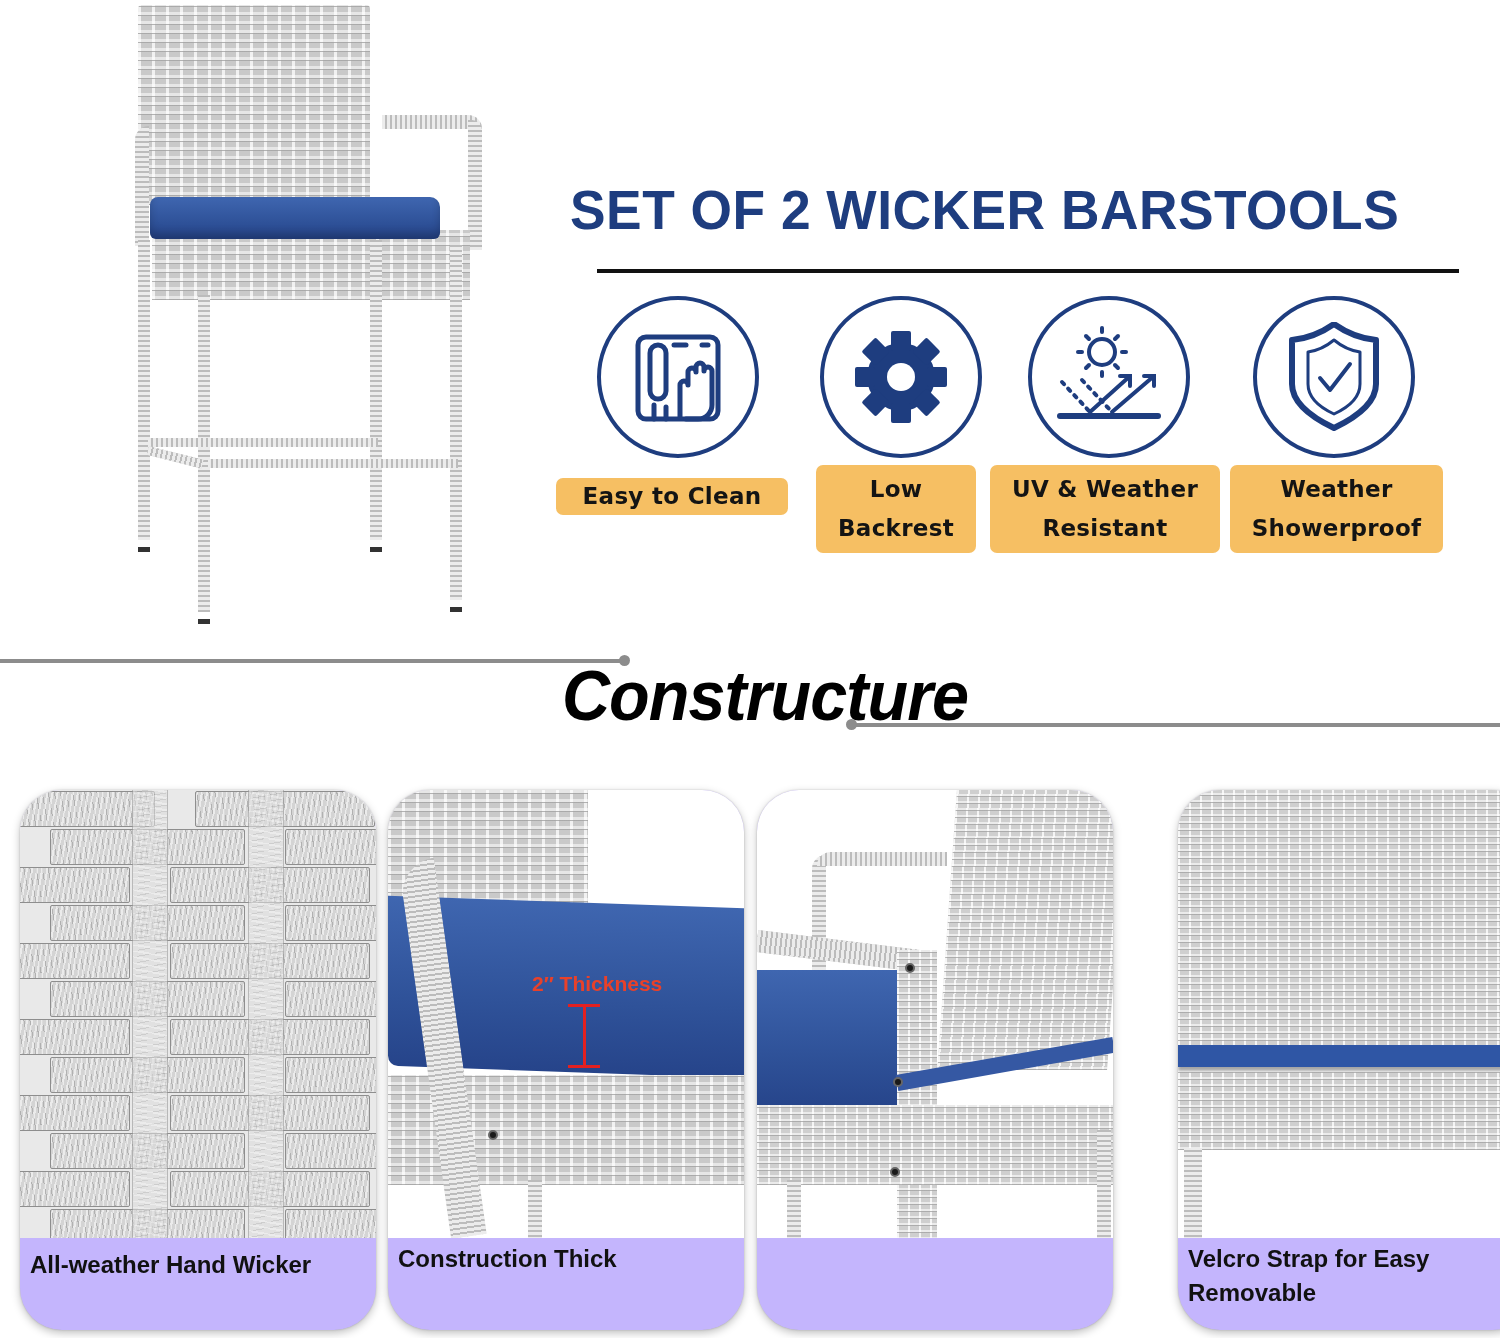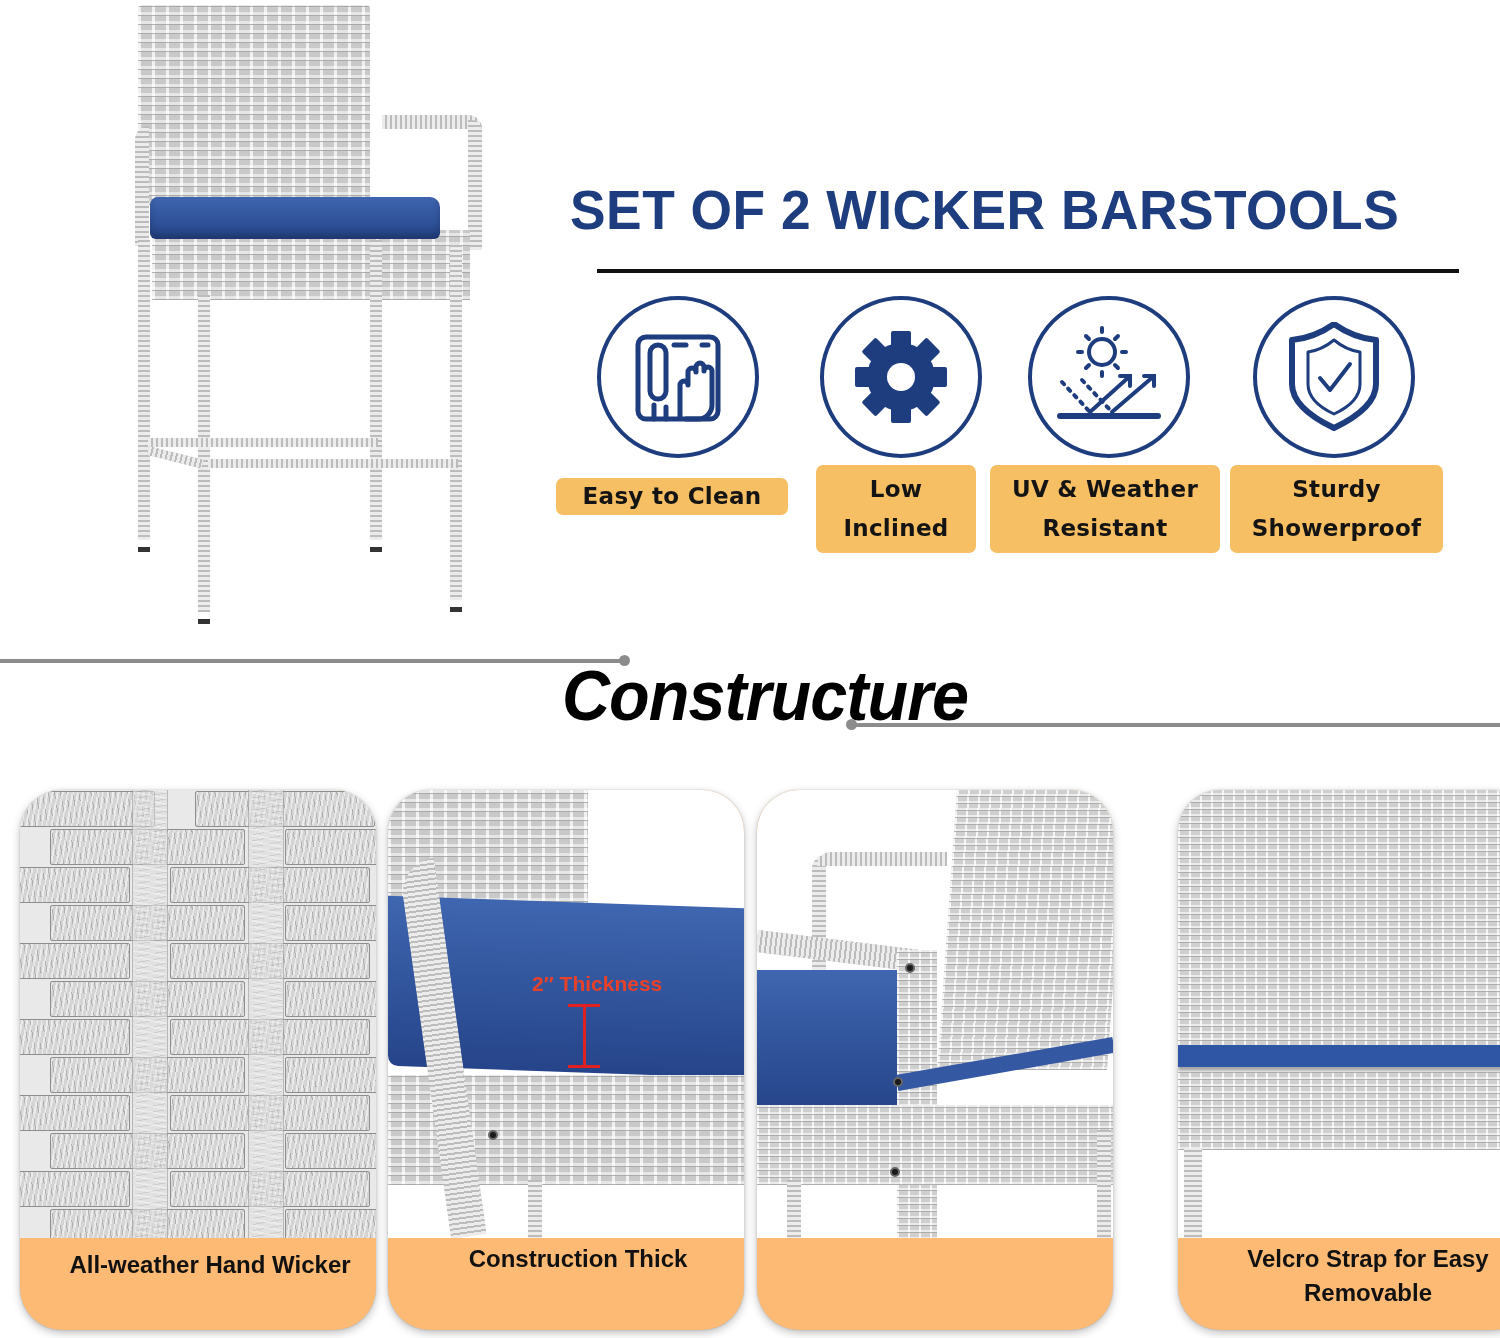--- a/index.html
+++ b/index.html
@@ -70,29 +70,28 @@
   .rule-dot { position: absolute; width: 11px; height: 11px; border-radius: 50%; background: #8c8c8c; }
   #section-title {
     position: absolute; left: 562px; top: 656px; font-family: "Liberation Sans", sans-serif;
     font-weight: 700; font-style: italic; font-size: 70px; color: #000; letter-spacing: -1px;
     transform: scaleX(0.95); transform-origin: left top;
   }
 
   
   .card {
     position: absolute; top: 790px; width: 356px; height: 540px; border-radius: 42px;
-    background: #fdba74; overflow: hidden;
+    background: #c4b5fd; overflow: hidden;
     box-shadow: 0 3px 8px rgba(0,0,0,0.25), 0 0 2px rgba(0,0,0,0.2);
   }
   .card-photo { position: absolute; left: 0; top: 0; width: 100%; height: 448px; overflow: hidden; background: #fff; }
   .card-caption {
-    position: absolute; left: 0; top: 452px; width: 100%; text-align: center;
+    position: absolute; left: 0; top: 452px; width: 100%; text-align: left;
     font-family: "Liberation Sans", sans-serif; font-weight: 700; font-size: 24px; color: #111; line-height: 34px;
     padding: 0 10px;
-    margin-left: 12px;
   }
 
   
   .weave { position: absolute; inset: 0; background: #e9e9e9; }
   .weave-row { position: absolute; left: 0; width: 100%; height: 38px; }
   .weave-strand {
     position: absolute; top: 1px; height: 36px; border: 1px solid #8e8e8e; border-radius: 2px;
     background-color: #d4d4d4;
     background-image:
       repeating-linear-gradient(100deg, rgba(255,255,255,0.55) 0 2px, transparent 2px 5px),
@@ -193,28 +192,28 @@
     <path d="M24 30 Q38 28 50 18 Q62 28 76 30 V62 Q76 80 50 92 Q24 80 24 62 Z" stroke-width="3"></path>
     <path d="M36 56 L46 68 L66 42" stroke-width="4"></path>
   </svg>
 </div>
 
 <div class="badge" style="left:556px; top:478px; width:232px; height:37px;">
   <span>Easy to Clean</span>
 </div>
 <div class="badge" style="left:816px; top:465px; width:160px; height:88px; flex-direction:column;">
   <span>Low</span>
-  <span>Inclined</span>
+  <span>Backrest</span>
 </div>
 <div class="badge" style="left:990px; top:465px; width:230px; height:88px; flex-direction:column;">
   <span>UV &amp; Weather</span>
   <span>Resistant</span>
 </div>
 <div class="badge" style="left:1230px; top:465px; width:213px; height:88px; flex-direction:column;">
-  <span>Sturdy</span>
+  <span>Weather</span>
   <span>Showerproof</span>
 </div>
 
 <div class="rule-line" style="left:0; top:659px; width:624px;"></div>
 <div class="rule-dot" style="left:619px; top:655px;"></div>
 <div class="rule-line" style="left:852px; top:723px; width:648px;"></div>
 <div class="rule-dot" style="left:846px; top:719px;"></div>
 <div id="section-title">Constructure</div>
 
 <div class="card" style="left:20px;">

